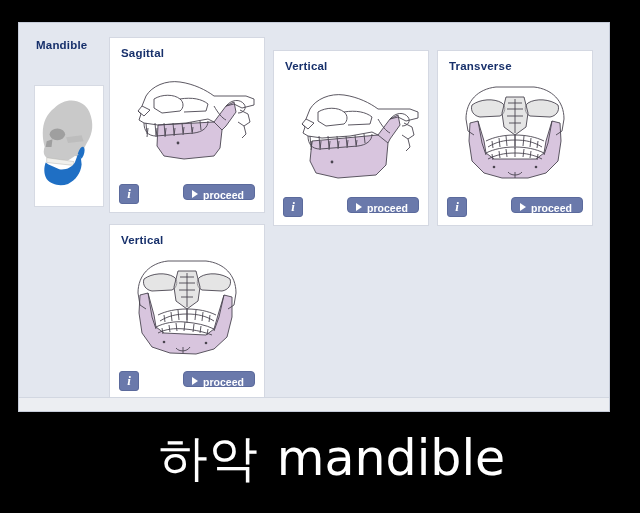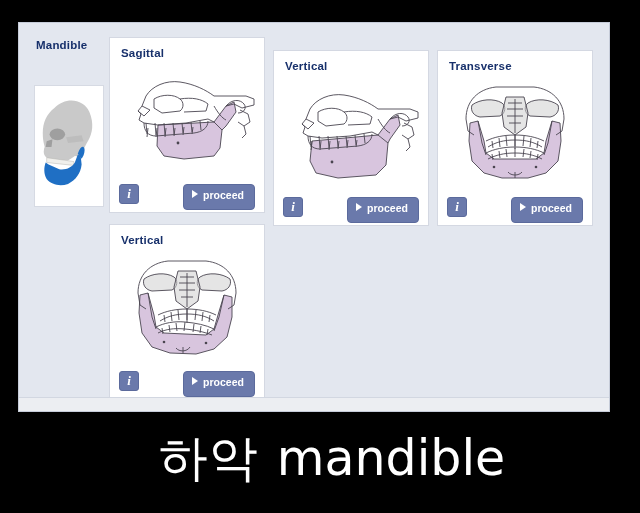--- a/index.html
+++ b/index.html
@@ -121,21 +121,21 @@
     font-weight: bold;
     font-size: 13px;
     line-height: 18px;
     text-align: center;
     cursor: pointer;
   }
   .btn-proceed {
     position: absolute;
     right: 9px;
     top: 0;
-    height: 26px;
+    height: 16px;
     min-width: 72px;
     padding: 0 9px 0 7px;
     background: #6a79ab;
     border-radius: 4px;
     border: 1px solid #5b6a9c;
     box-sizing: border-box;
     color: #ffffff;
     font-size: 10.5px;
     font-weight: bold;
     line-height: 18px;

